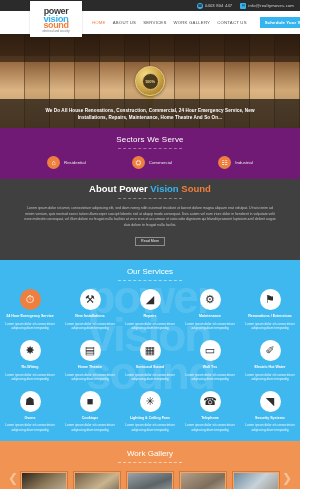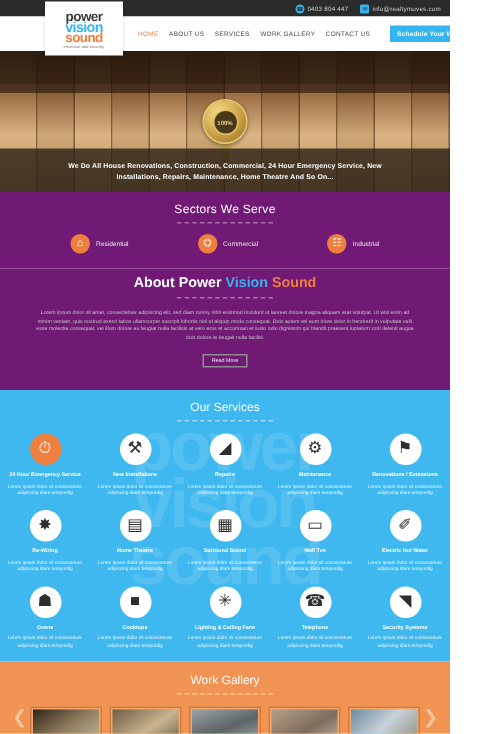--- a/index.html
+++ b/index.html
@@ -112,21 +112,21 @@
   .sector-row { display: flex; justify-content: center; gap: 46px; margin-top: 7px; }
   .sector { display: flex; align-items: center; gap: 4px; }
   .sec-ic {
     width: 13px; height: 13px; border-radius: 50%; background: #ef7f3e;
     display: flex; align-items: center; justify-content: center;
     color: #fff; font-size: 7px; line-height: 1;
   }
   .sec-lb { font-size: 4.4px; color: #e6e6e6; }
 
   
-  .about { background: #701a75; padding: 4px 24px 14px; text-align: center; }
+  .about { background: #404040; padding: 4px 24px 14px; text-align: center; }
   .ab-title { font-size: 9.5px; font-weight: bold; color: #fff; }
   .ab-title .b { color: #35b4ef; }
   .ab-title .o { color: #ef7f3e; }
   .ab-body {
     font-size: 3.5px; color: #c2c2c2; line-height: 5.6px; margin-top: 7px;
     text-align: center;
   }
   .readmore {
     display: inline-block; margin-top: 6px; font-size: 3.6px; color: #e8e8e8;
     border: 1px solid #8d8d8d; padding: 1.5px 5px; cursor: pointer;

